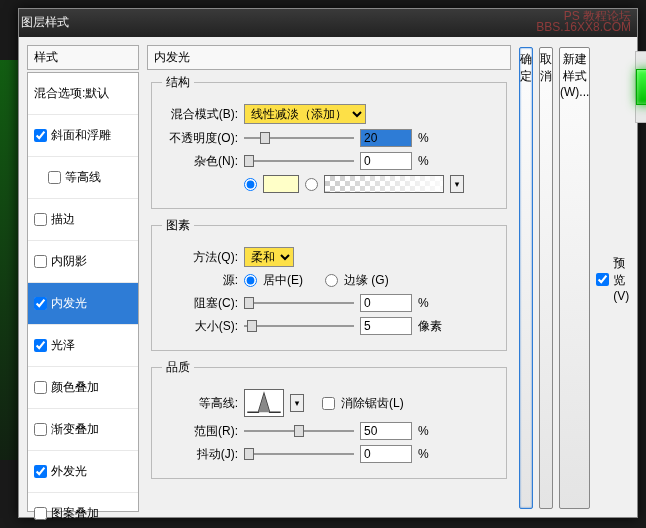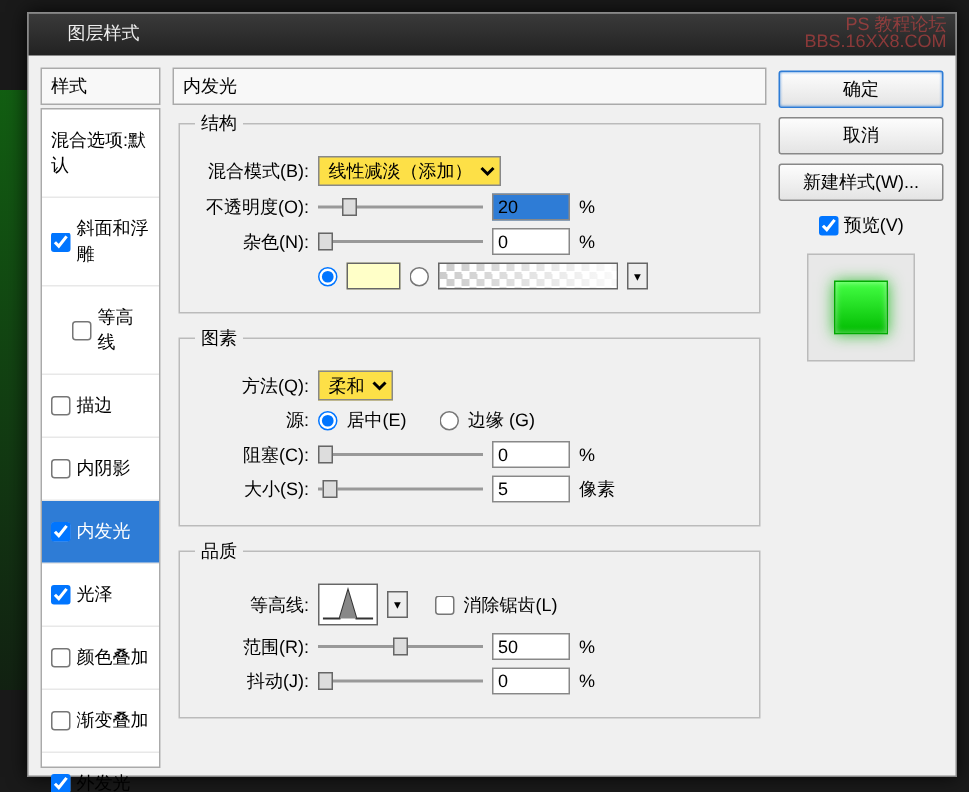--- a/index.html
+++ b/index.html
@@ -1,22 +1,22 @@
 <!DOCTYPE html>
 <html><head>
 <meta charset="utf-8">
 <style>
 *{box-sizing:border-box;margin:0;padding:0;font-family:"Microsoft YaHei",SimSun,Arial,sans-serif;font-size:12px}
 body{background:#1a1a1a;width:646px;height:528px;overflow:hidden;position:relative}
 .bg-glow{position:absolute;left:0;top:60px;width:20px;height:400px;background:linear-gradient(#0f0,#030);opacity:.3}
 .dialog{position:absolute;left:18px;top:8px;width:620px;height:510px;background:#f0f0f0;border:1px solid #888;box-shadow:0 0 12px rgba(0,0,0,.8)}
-.titlebar{height:28px;background:linear-gradient(#3a3a3a,#222);color:#eee;padding:5px 26px;font-size:12px;position:relative}
+.titlebar{height:28px;background:linear-gradient(#3a3a3a,#222);color:#eee;padding:5px 2px;font-size:12px;position:relative}
 .watermark{position:absolute;right:6px;top:2px;color:#c44;font-size:10px;opacity:.6;text-align:right;line-height:11px}
 .body{display:flex;padding:8px;gap:8px;height:calc(100% - 28px)}
-.styles-panel{width:80px}
+.styles-panel{width:112px}
 .styles-header{border:1px solid #aaa;padding:3px 6px;background:#f8f8f8;margin-bottom:2px}
 .styles-list{border:1px solid #aaa;background:#fff;height:440px}
 .style-item{padding:12px 6px;border-bottom:1px solid #e8e8e8;display:flex;align-items:center;gap:4px;cursor:pointer}
 .style-item.sub{padding-left:20px}
 .style-item.selected{background:#2e7cd6;color:#fff}
 .style-item input[type=checkbox]{margin:0}
 .center-panel{flex:1;position:relative}
 .center-header{border:1px solid #aaa;padding:3px 6px;background:#f8f8f8;margin-bottom:4px}
 fieldset{border:1px solid #bbb;margin:0 4px 8px 4px;padding:8px 10px 10px 10px}
 legend{padding:0 4px;font-size:12px}
@@ -29,24 +29,24 @@
 .num-input{width:52px;border:1px solid #888;padding:1px 3px;background:#fff;text-align:left}
 .num-input.hl{background:#2e7cd6;color:#000000}
 .unit{width:24px}
 .swatch{width:36px;height:18px;border:1px solid #666;display:inline-block}
 .swatch.yellow{background:#ffffc8}
 .gradient-bar{width:120px;height:18px;border:1px solid #666;background:repeating-conic-gradient(#ccc 0 25%,#fff 0 50%) 0 0/10px 10px}
 .gradient-bar::after{content:"";display:block;width:100%;height:100%;background:linear-gradient(90deg,rgba(255,255,255,0),rgba(255,255,255,.9))}
 .dd-arrow{width:14px;height:18px;border:1px solid #666;background:#eee;display:inline-flex;align-items:center;justify-content:center;font-size:9px}
 .contour-swatch{width:40px;height:28px;border:1px solid #666;background:#fff;position:relative;display:inline-block}
 .contour-swatch svg{width:100%;height:100%}
-.right-panel{width:110px;display:flex;flex-direction:column;gap:6px;padding-top:2px}
+.right-panel{width:110px;display:flex;flex-direction:row;gap:6px;padding-top:2px}
 .btn{border:1px solid #888;background:linear-gradient(#fdfdfd,#e4e4e4);padding:3px 0;text-align:center;cursor:pointer;border-radius:2px}
 .btn.primary{border:1px solid #2e7cd6;box-shadow:0 0 2px #2e7cd6 inset}
-.preview-chk{display:flex;gap:4px;justify-content:center;margin-top:2px}
+.preview-chk{display:flex;align-items:center;gap:4px;justify-content:center;margin-top:2px}
 .preview-box{width:72px;height:72px;margin:4px auto;border:1px solid #bbb;background:#e8e8e8;display:flex;align-items:center;justify-content:center}
 .preview-square{width:36px;height:36px;background:linear-gradient(#4f4,#0b0);box-shadow:0 0 10px rgba(0,180,0,.8),inset 0 0 4px rgba(255,255,255,.5);border:1px solid #0a0}
 .bottom-btns{display:flex;gap:8px;justify-content:center;margin-top:4px}
 .bottom-btns .btn{padding:3px 14px}
 </style>
 </head>
 <body>
 
 <div class="bg-glow"></div>
 <div class="dialog">

